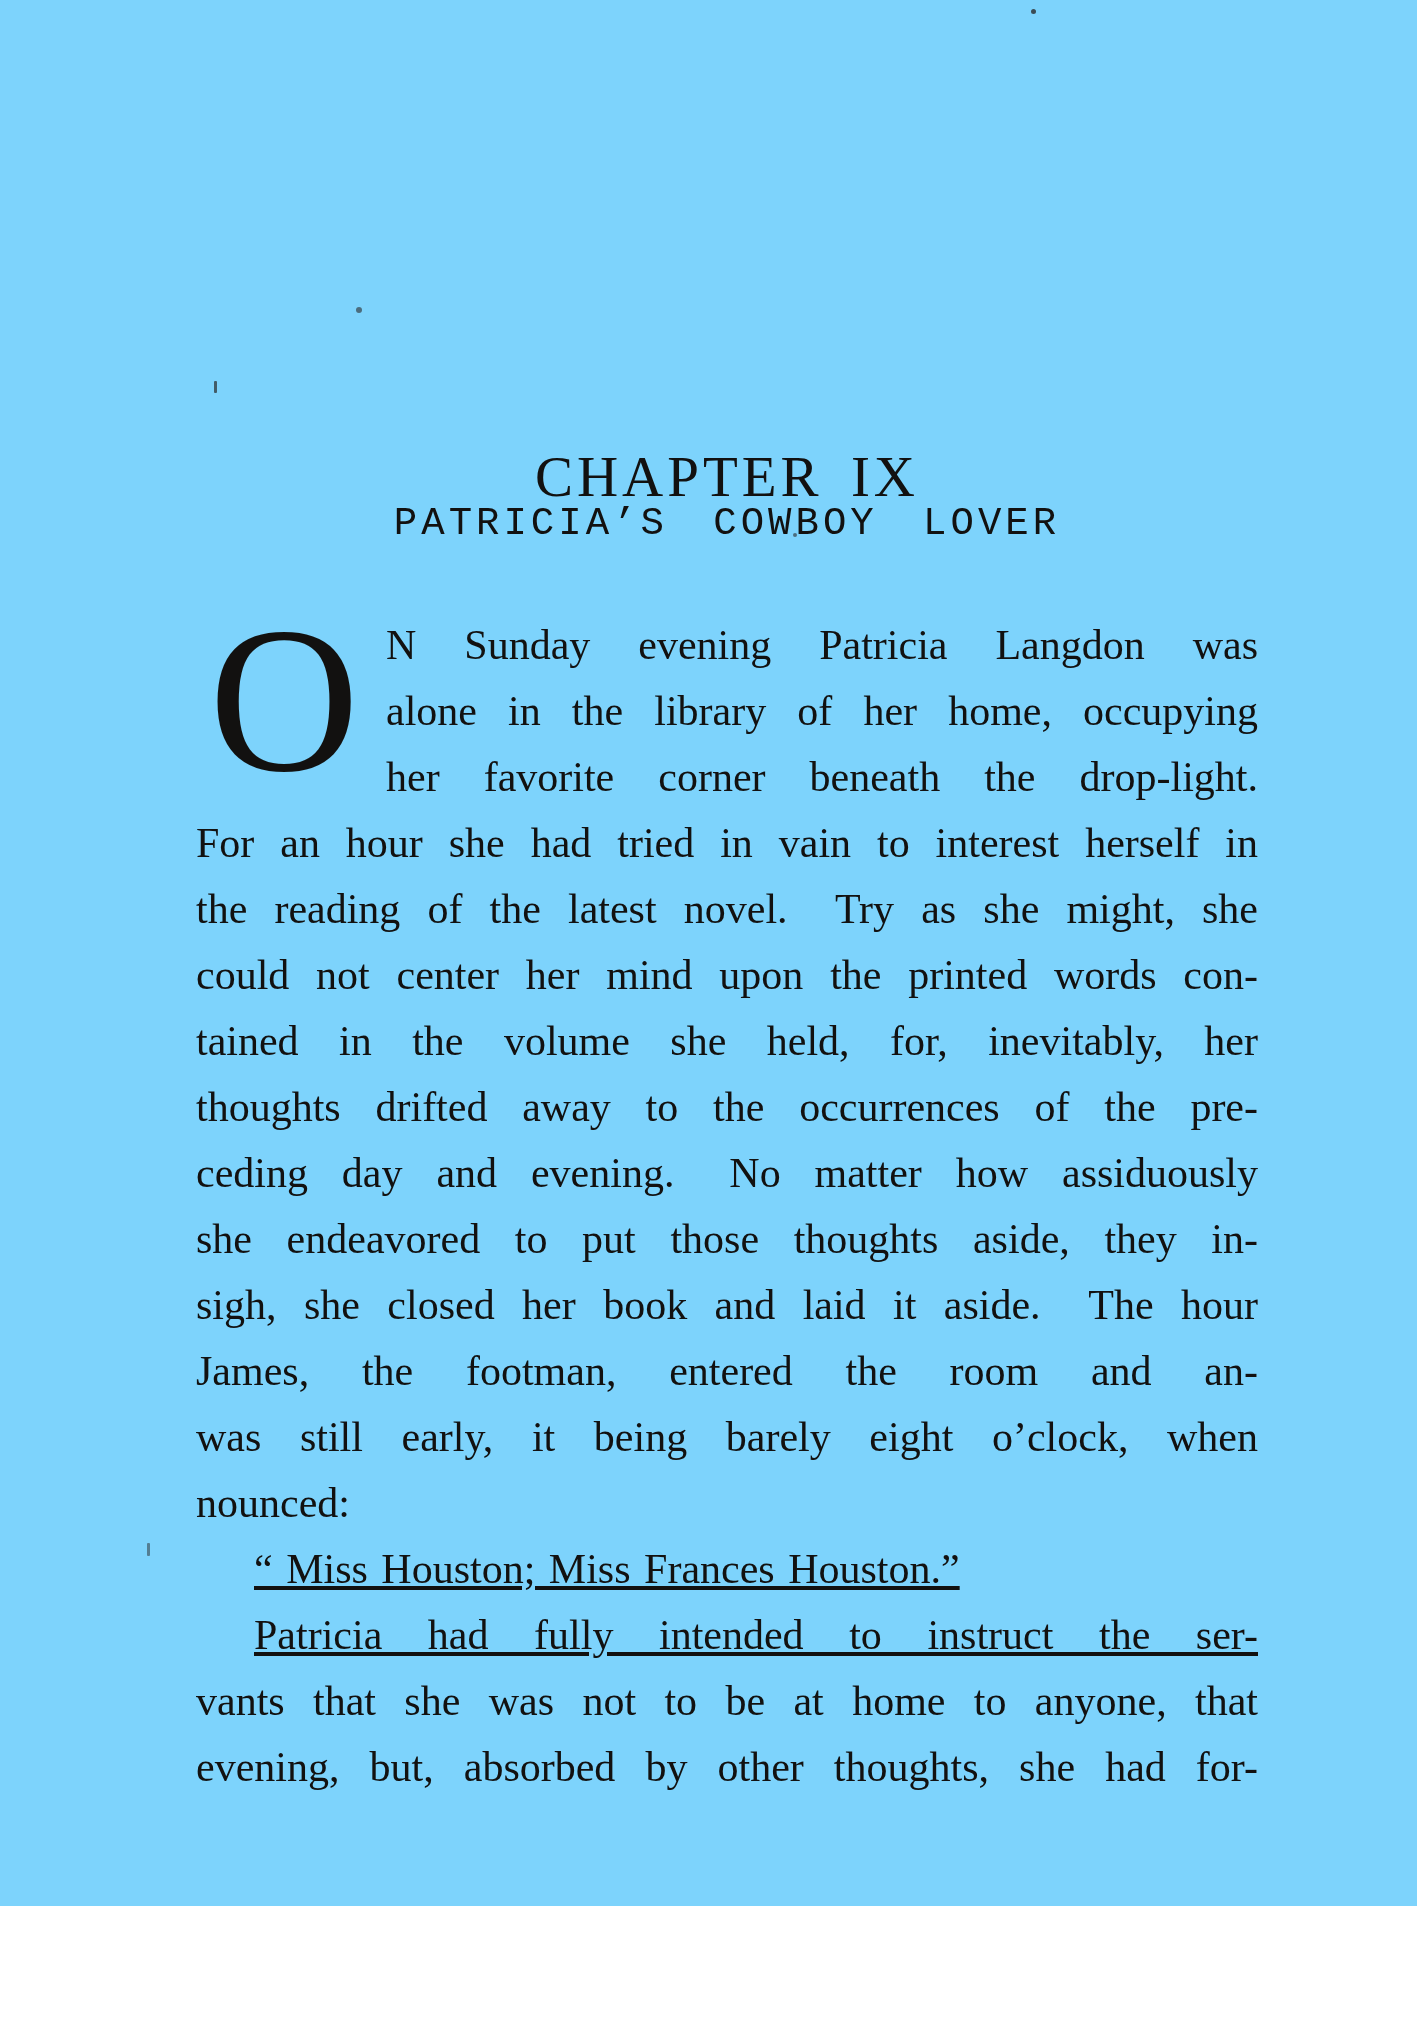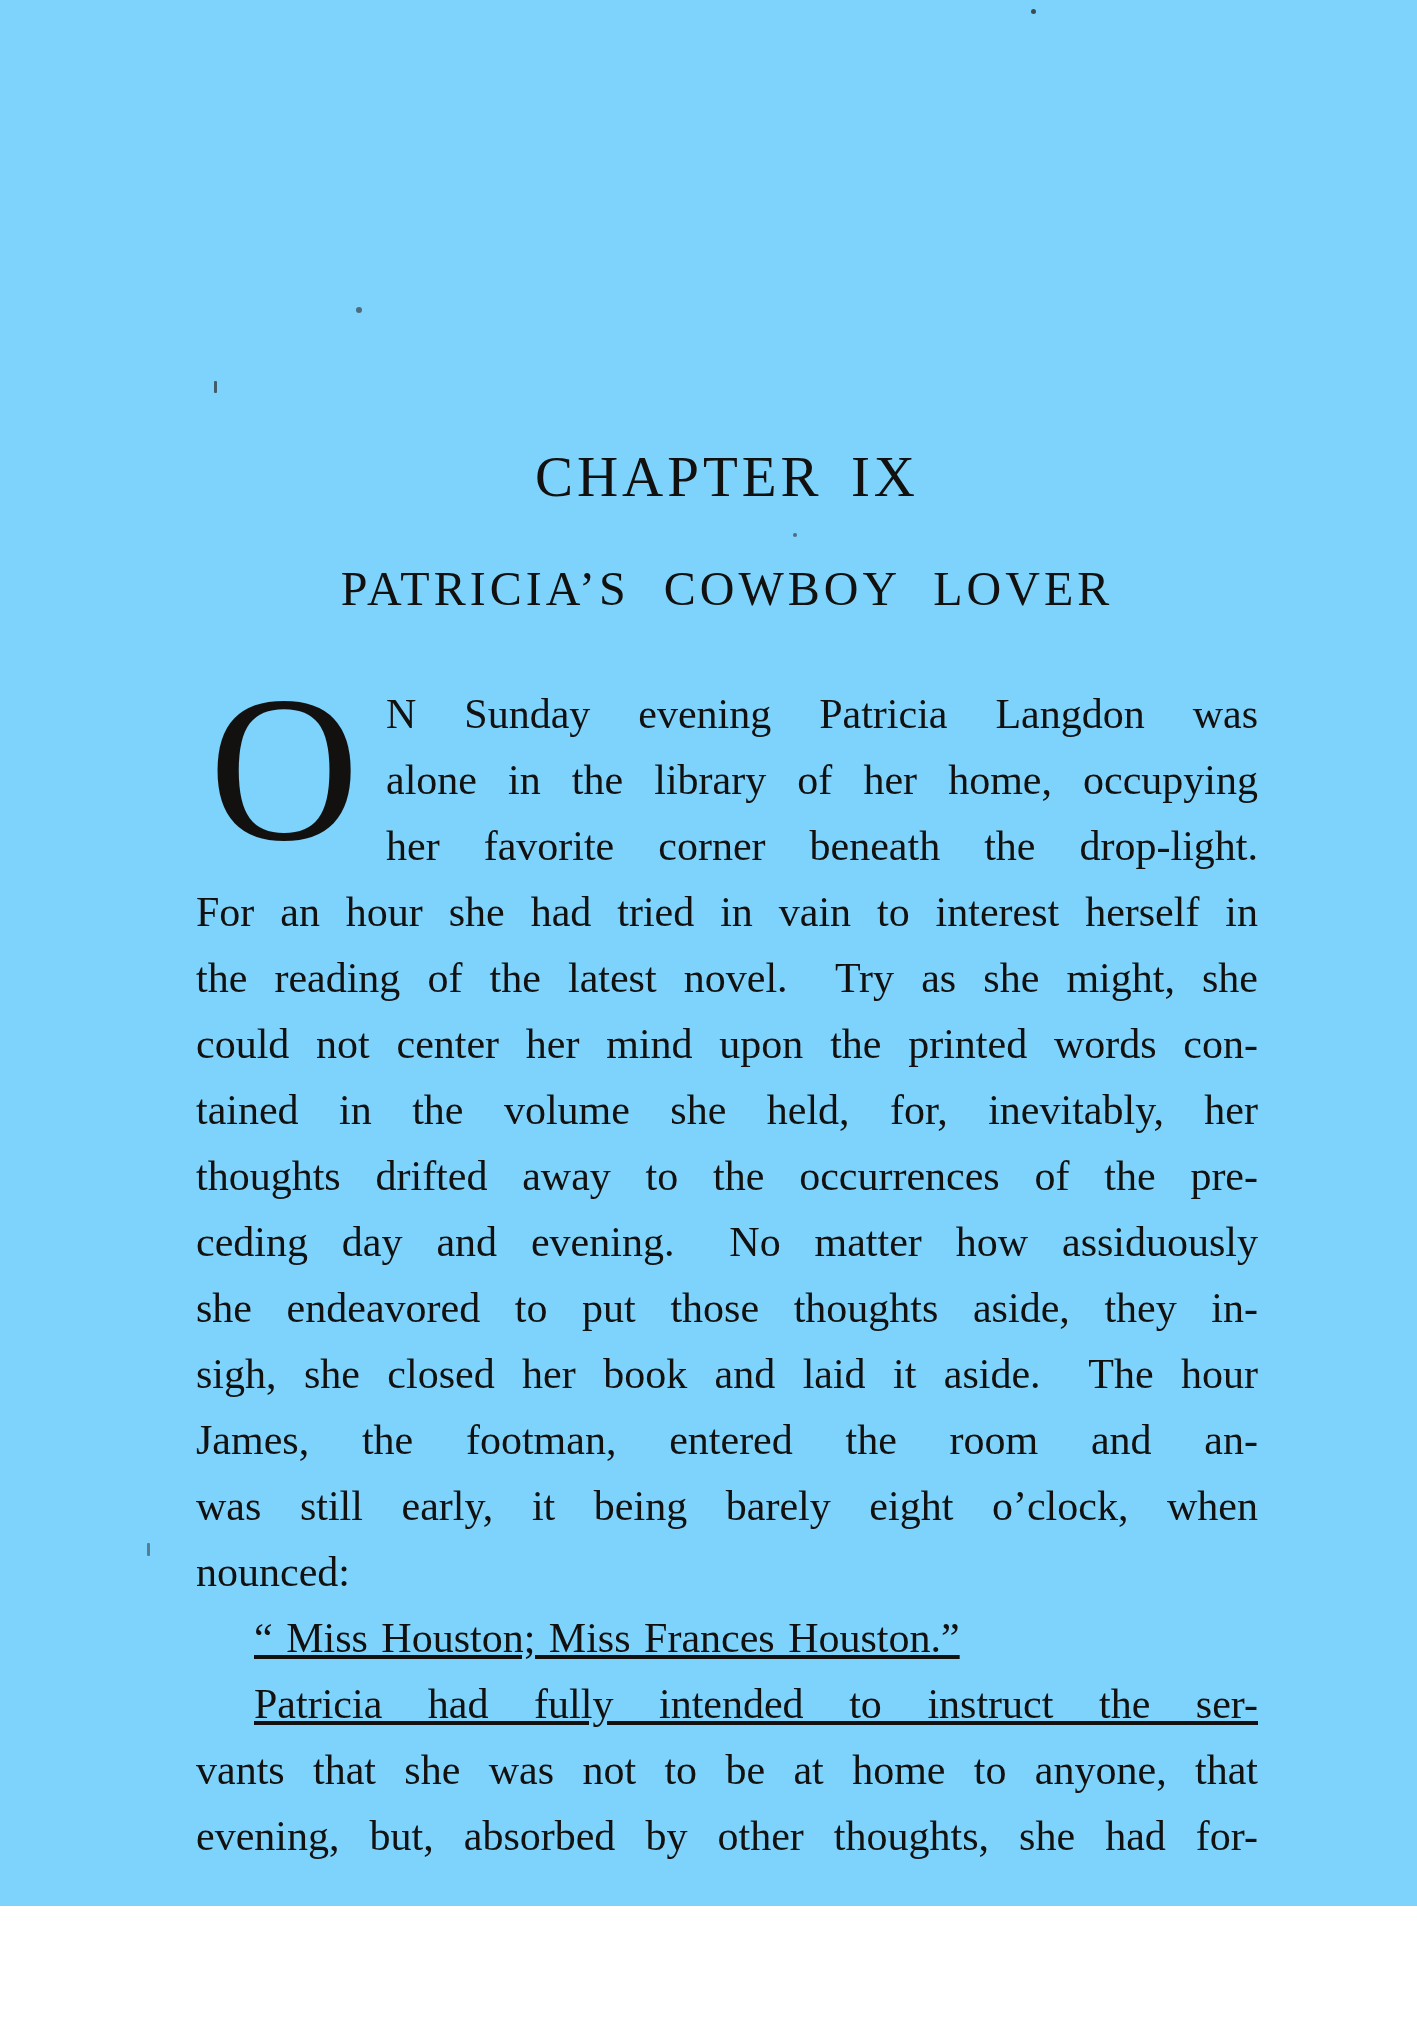--- a/index.html
+++ b/index.html
@@ -20,27 +20,27 @@
   }
   .chapter-heading {
     text-align: center;
     font-size: 57px;
     line-height: 1;
     letter-spacing: 4px;
     word-spacing: 10px;
     white-space: nowrap;
   }
   .chapter-subtitle {
-    margin-top: 60px;
     text-align: center;
-    font-size: 48px;
+    font-size: 39px;
     line-height: 1;
     letter-spacing: 4px;
     word-spacing: 18px;
     white-space: nowrap;
+    font-family: Liberation Mono, monospace;
   }
   .body-text {
     margin-top: 68px;
     font-size: 42px;
   }
   .dropcap {
     float: left;
     width: 177px;
     height: 198px;
     padding-left: 13px;

